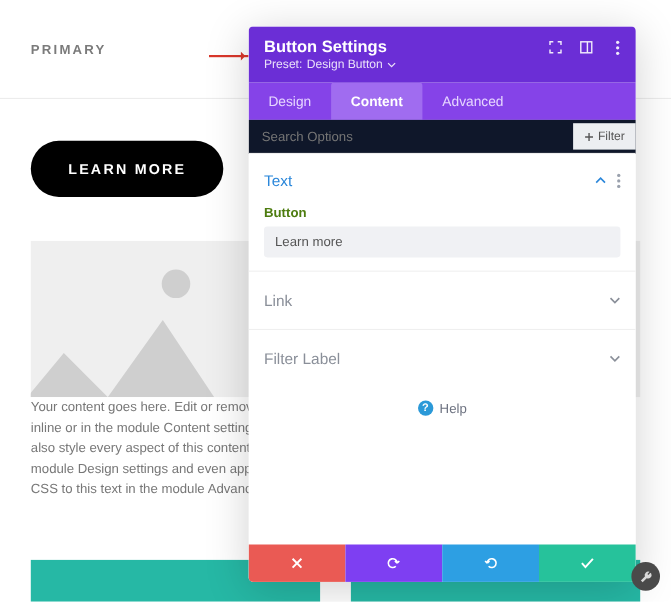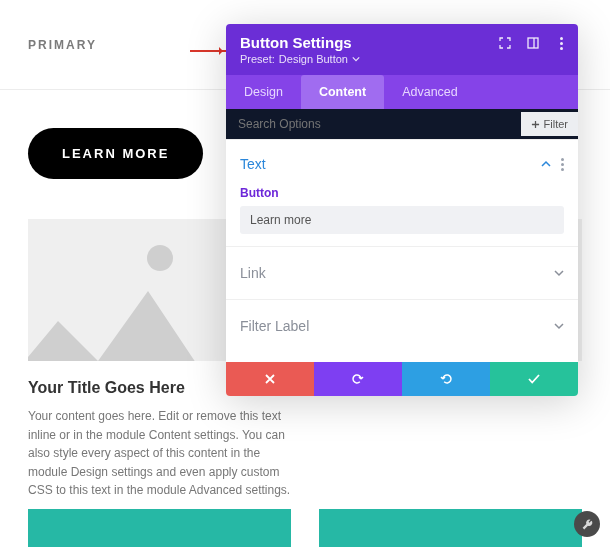--- a/index.html
+++ b/index.html
@@ -21,21 +21,21 @@
   .card h3 { font-size: 16px; color: #333; font-weight: 600; margin: 18px 0 10px; }
   .card p { font-size: 12px; color: #777; line-height: 1.55; }
 
   .teal-row { position: absolute; left: 0; right: 0; bottom: 0; display: flex; gap: 28px; padding: 0 28px; }
   .teal { flex: 1; background: #26b8a5; height: 38px; }
 
   .arrow { position: absolute; top: 50px; left: 190px; width: 36px; height: 2px; background: #d9372b; }
   .arrow::after { content: ""; position: absolute; right: -1px; top: -3px; border: 4px solid transparent; border-left-color: #d9372b; }
 
   
-  .panel { position: absolute; top: 24px; left: 226px; width: 352px; height: 372px; background: #fff; box-shadow: 0 6px 40px rgba(0,0,0,.18); display: flex; flex-direction: column; border-radius: 4px; overflow: hidden; }
+  .panel { position: absolute; top: 24px; left: 226px; width: 352px; height: 505px; background: #fff; box-shadow: 0 6px 40px rgba(0,0,0,.18); display: flex; flex-direction: column; border-radius: 4px; overflow: hidden; }
   .p-head { background: #6b2ed6; color: #fff; padding: 10px 14px 10px 14px; position: relative; }
   .p-title { font-size: 15px; font-weight: 600; }
   .p-preset { font-size: 11px; opacity: .85; margin-top: 2px; display: flex; align-items: center; gap: 4px; }
   .p-head-icons { position: absolute; right: 10px; top: 12px; display: flex; gap: 14px; }
   .h-icon { width: 14px; height: 14px; display: flex; align-items: center; justify-content: center; opacity: .9; cursor: pointer; }
 
   .p-tabs { background: #8543e8; display: flex; }
   .tab { padding: 10px 18px; font-size: 12.5px; color: #e6d6ff; cursor: pointer; }
   .tab.active { background: #a06cf0; color: #fff; font-weight: 600; border-radius: 3px 3px 0 0; }
 
@@ -43,21 +43,21 @@
   .p-search input { flex: 1; border: none; background: transparent; padding: 8px 12px; font-size: 12px; color: #8a8f99; outline: none; }
   .filter { display: flex; align-items: center; gap: 4px; padding: 6px 10px; font-size: 11px; color: #555; background: #eceef1; cursor: pointer; }
 
   .p-body { flex: 1; overflow-y: auto; padding: 10px 14px; }
   .sect-head { display: flex; align-items: center; justify-content: space-between; padding: 6px 0; cursor: pointer; }
   .sect-head .lbl { font-size: 14px; color: #2b87da; font-weight: 500; }
   .sect-head.muted .lbl { color: #8a8f99; }
   .sect-icons { display: flex; align-items: center; gap: 10px; color: #9aa1ad; }
   .chev { width: 10px; height: 10px; }
 
-  .field-label { font-size: 12px; color: #6d28d9; font-weight: 600; margin: 8px 0 6px; }
+  .field-label { font-size: 12px; color: #4d7c0f; font-weight: 600; margin: 8px 0 6px; }
   .field-input { width: 100%; background: #f0f1f4; border: none; padding: 7px 10px; font-size: 12px; color: #555; border-radius: 3px; }
 
   .help { text-align: center; margin: 24px 0 8px; font-size: 12px; color: #6d7280; display: flex; align-items: center; justify-content: center; gap: 6px; }
   .help-badge { width: 14px; height: 14px; border-radius: 50%; background: #2b99d8; color: #fff; font-size: 10px; display: flex; align-items: center; justify-content: center; font-weight: 700; }
 
   .divider { height: 1px; background: #efefef; margin: 12px -14px; }
 
   .p-foot { display: flex; height: 34px; }
   .fb { flex: 1; display: flex; align-items: center; justify-content: center; color: #fff; cursor: pointer; }
   .fb.cancel { background: #ea5a54; }
@@ -82,21 +82,20 @@
     <span class="learn-btn">LEARN MORE</span>
 
     <div class="grid">
       <div class="card">
         <div class="placeholder">
           <div class="ph-circle"></div>
           <svg class="ph-mtn" viewBox="0 0 200 120" preserveAspectRatio="none">
               <polygon points="0,120 50,60 90,100 140,30 200,120" fill="#cfcfcf"></polygon>
             </svg>
         </div>
-        <h3>Your Title Goes Here</h3>
         <p>Your content goes here. Edit or remove this text inline or in the module Content settings. You can also style every aspect of this content in the module Design settings and even apply custom CSS to this text in the module Advanced settings.</p>
       </div>
       <div class="card right">
         <div class="placeholder">
           <svg class="ph-mtn" viewBox="0 0 200 120" preserveAspectRatio="none">
               <polygon points="0,120 60,40 120,120" fill="#cfcfcf"></polygon>
             </svg>
         </div>
       </div>
     </div>

